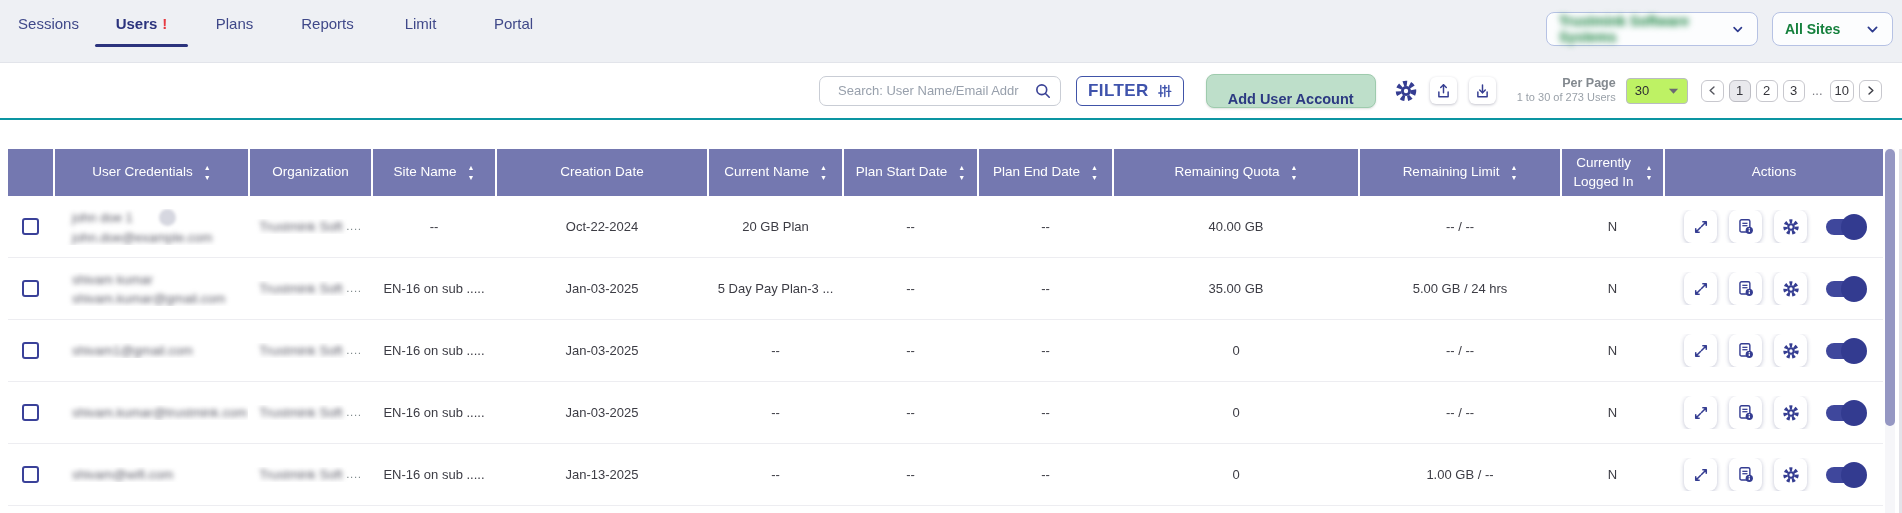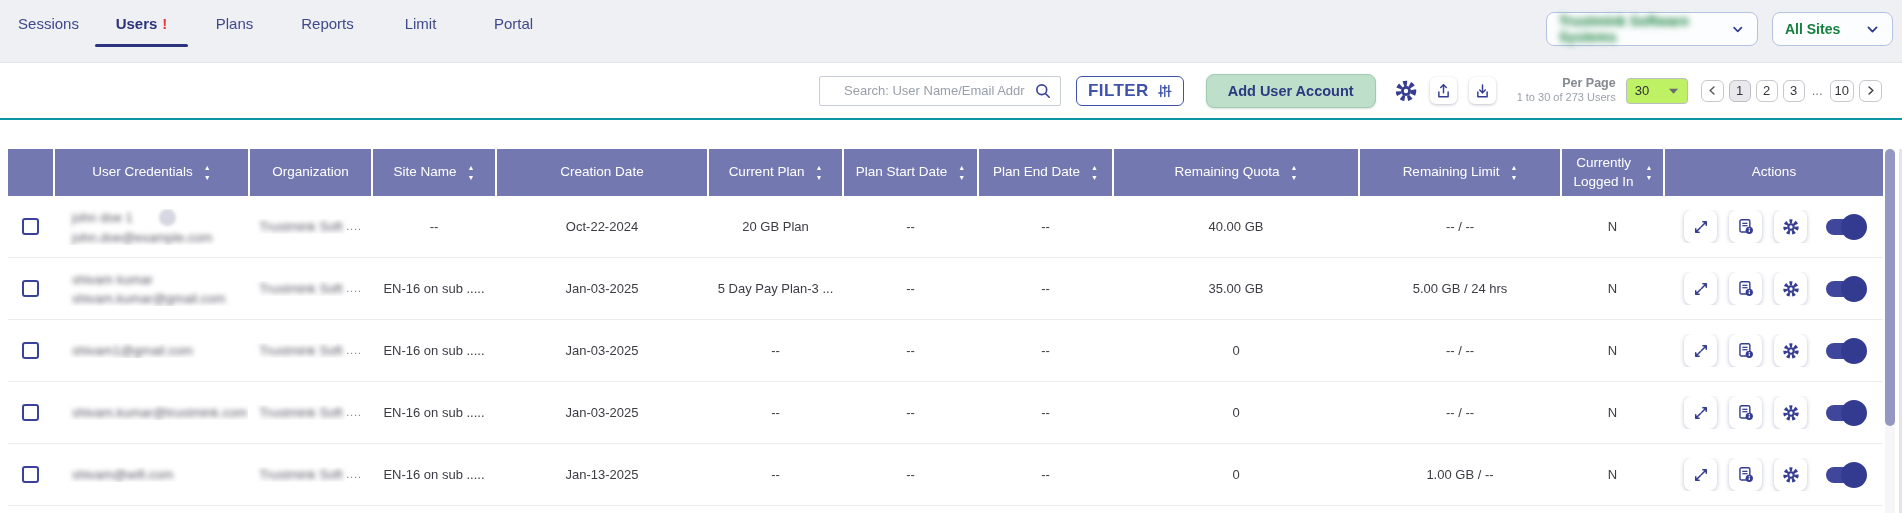--- a/index.html
+++ b/index.html
@@ -22,33 +22,33 @@
   .select-pill.sites { width:121px; }
   .blur { filter:blur(3px); }
   .blur-sm { filter:blur(2.5px); color:#5a5a66; }
 
   
   .main { position:absolute; top:62px; left:0; right:0; bottom:0; background:#fff; border-top:1px solid #e2e4ea; }
   .toolbar { height:55px; display:flex; align-items:center; justify-content:flex-end; padding-right:20px; }
   .teal-divider { height:2px; background:#0c95a2; }
 
   .search-wrap { position:relative; width:242px; height:30px; margin-right:15px; }
-  .search-wrap input { width:100%; height:100%; border:1px solid #c9cdd5; border-radius:2px;
-                       padding:0 32px 0 24px; font-size:13px; color:#444; outline:none;
+  .search-wrap input { width:100%; height:100%; border:1px solid #c9cdd5; border-radius:7px;
+                       padding:0 32px 0 18px; font-size:13px; color:#444; outline:none;
                        font-family:"Liberation Sans", sans-serif; }
   .search-wrap input::placeholder { color:#98a0ac; }
   .search-wrap .sicon { position:absolute; right:9px; top:6px; }
 
   .filter-btn { height:30px; border:1.5px solid #4053a8; border-radius:6px; background:#fff;
                 color:#3f53ac; font-size:17px; font-weight:bold; letter-spacing:.4px;
                 display:flex; align-items:center; gap:7px; padding:0 11px; margin-right:22px; cursor:pointer; }
 
   .add-user-btn { height:34px; background:#bedfca; border:1px solid #9ecbad; border-radius:8px;
                   color:#2c3a82; font-weight:bold; font-size:14.5px; padding:0 21px;
-                  display:flex; align-items:center; margin-right:18px; cursor:pointer;
+                  display:flex; align-items:flex-end; margin-right:18px; cursor:pointer;
                   box-shadow:0 1px 2px rgba(60,90,70,.18); }
 
   .tool-icon { margin-right:12px; cursor:pointer; display:flex; align-items:center; }
   .mini-btn { width:27px; height:27px; background:#fff; border-radius:6px;
               box-shadow:0 1px 3px rgba(60,60,90,.30); display:flex; align-items:center;
               justify-content:center; margin-right:12px; cursor:pointer; }
 
   .perpage-stack { text-align:right; margin:0 10px 0 6px; line-height:1.25; }
   .perpage-label { font-size:12.5px; font-weight:bold; color:#83898f; }
   .range-text { font-size:11px; color:#9aa1a9; }
@@ -257,21 +257,21 @@
         <span class="th-label">Site Name</span>
         <span class="sort">
             <span>▲</span>
             <span>▼</span>
           </span>
       </div>
       <div class="th">
           <span class="th-label">Creation Date</span>
         </div>
       <div class="th">
-        <span class="th-label">Current Plan</span>
+        <span class="th-label">Current Name</span>
         <span class="sort">
             <span>▲</span>
             <span>▼</span>
           </span>
       </div>
       <div class="th">
         <span class="th-label">Plan Start Date</span>
         <span class="sort">
             <span>▲</span>
             <span>▼</span>

